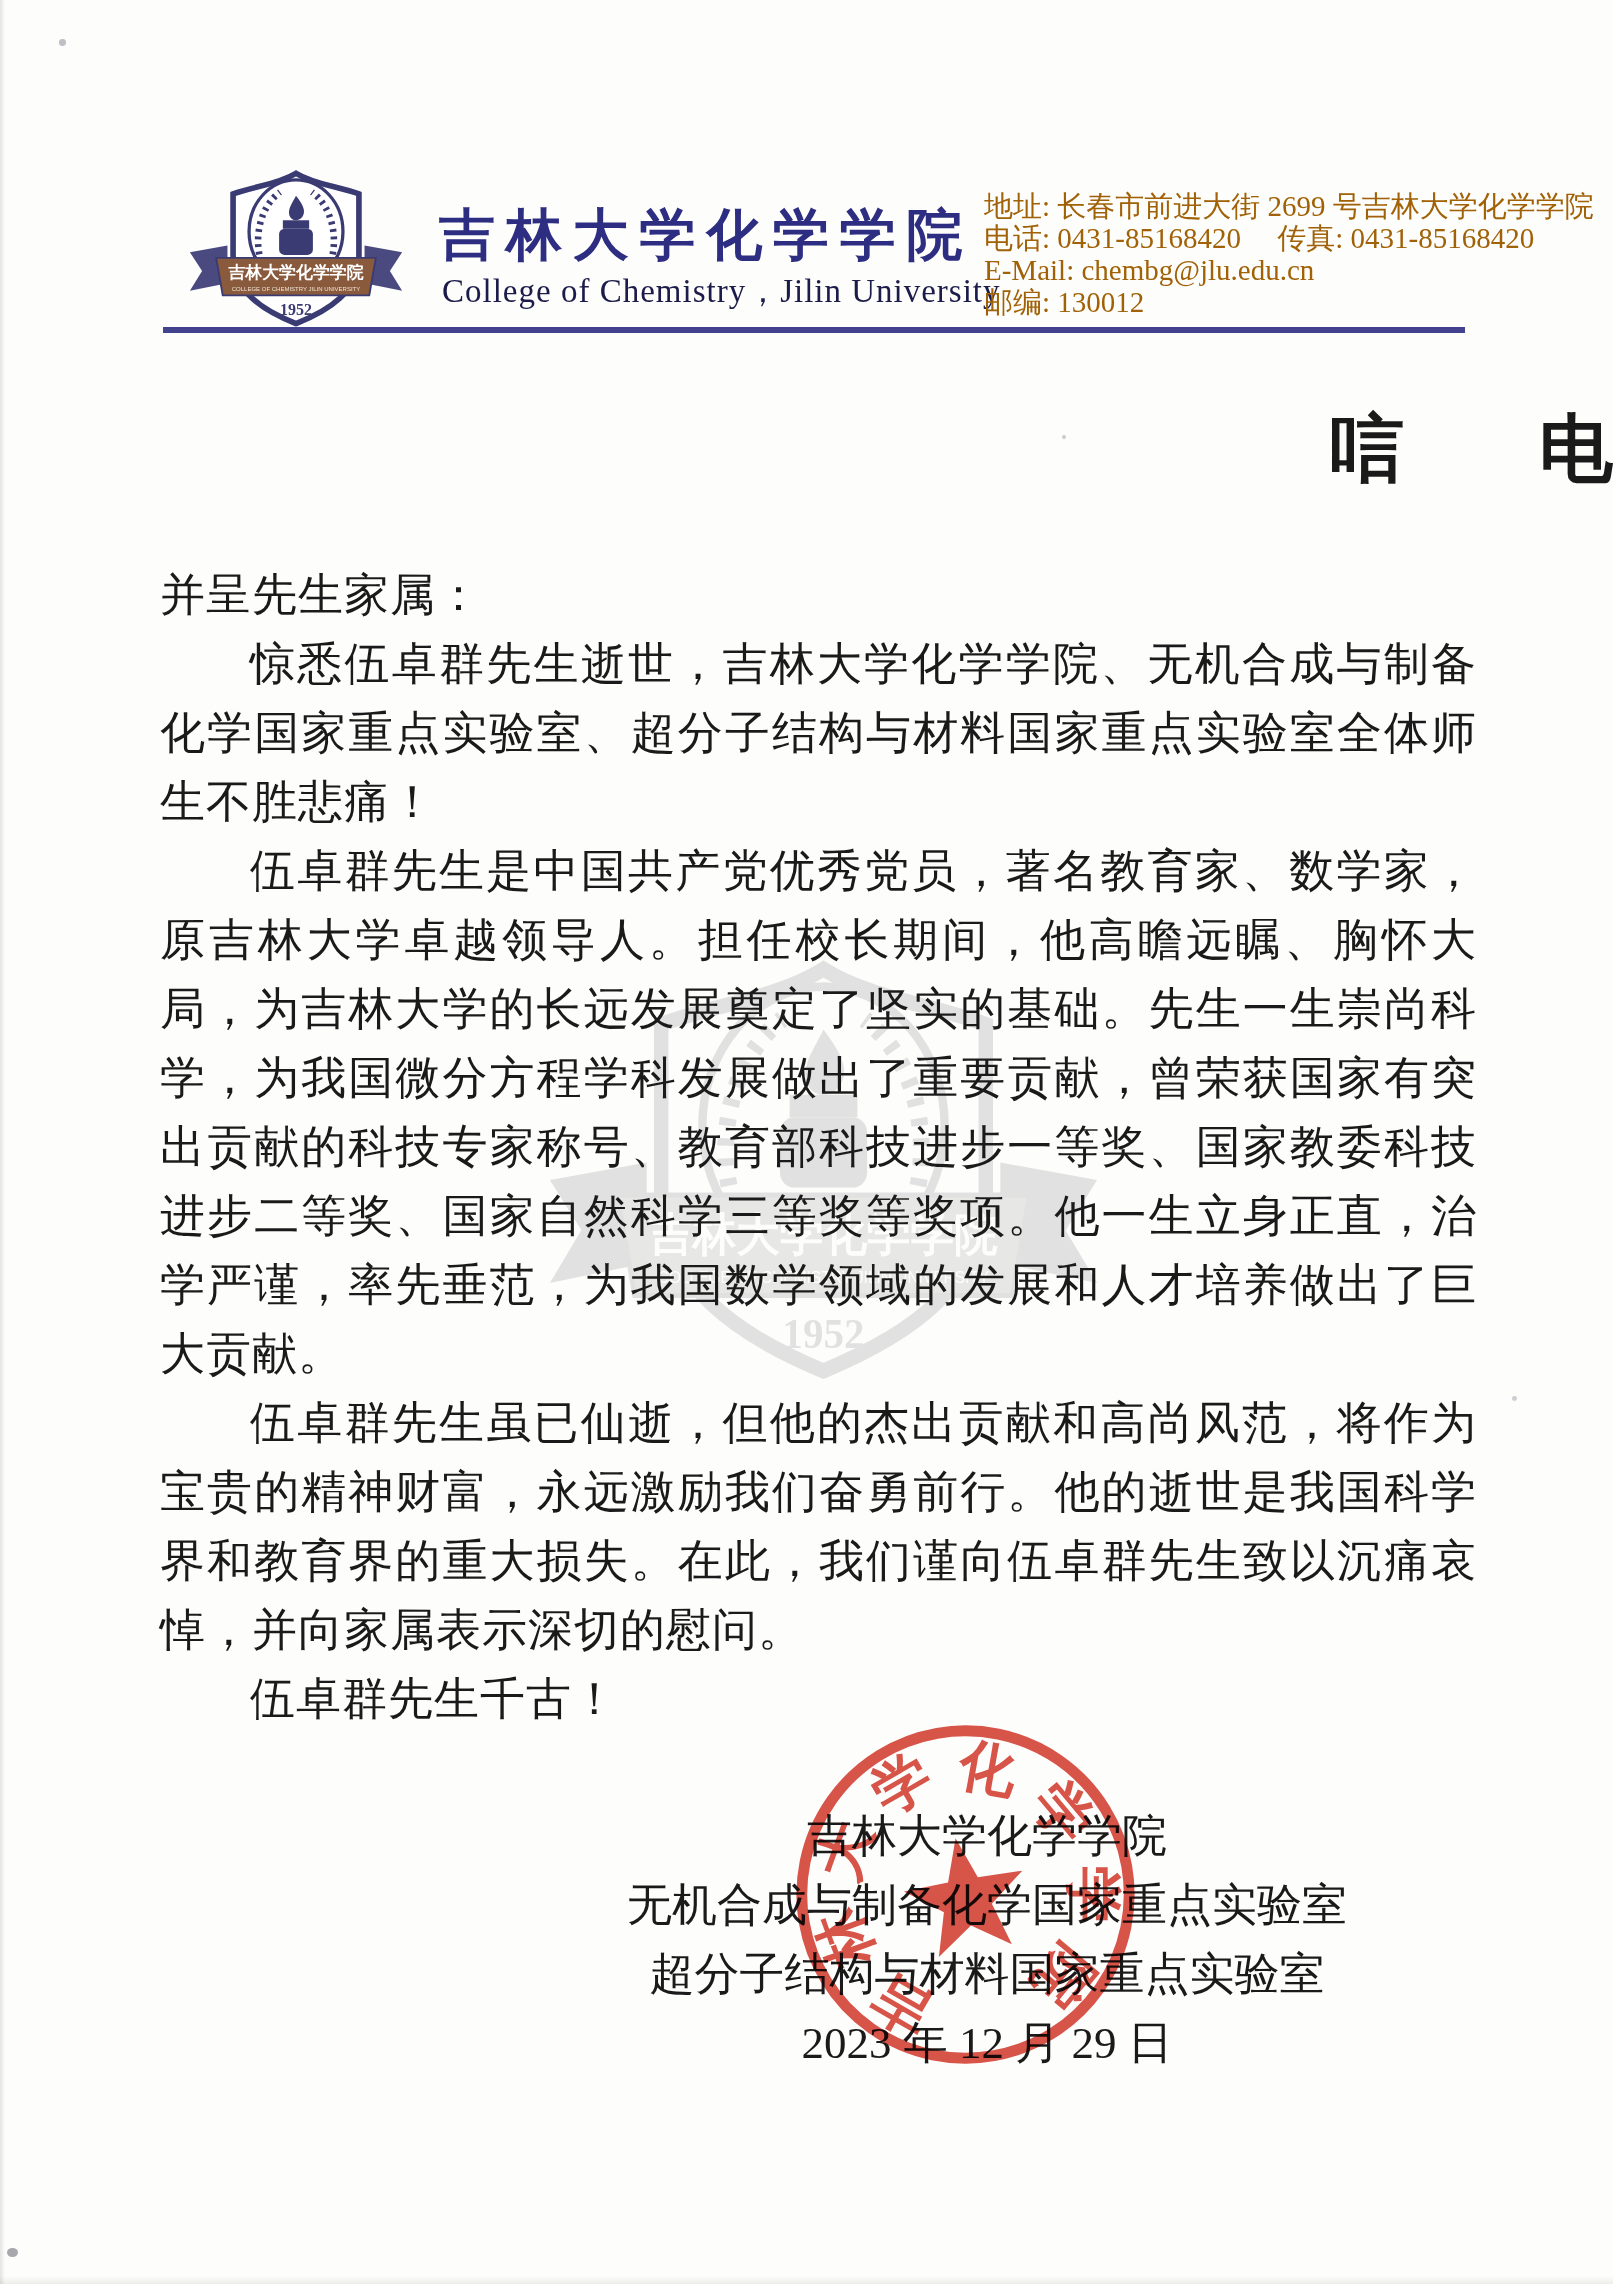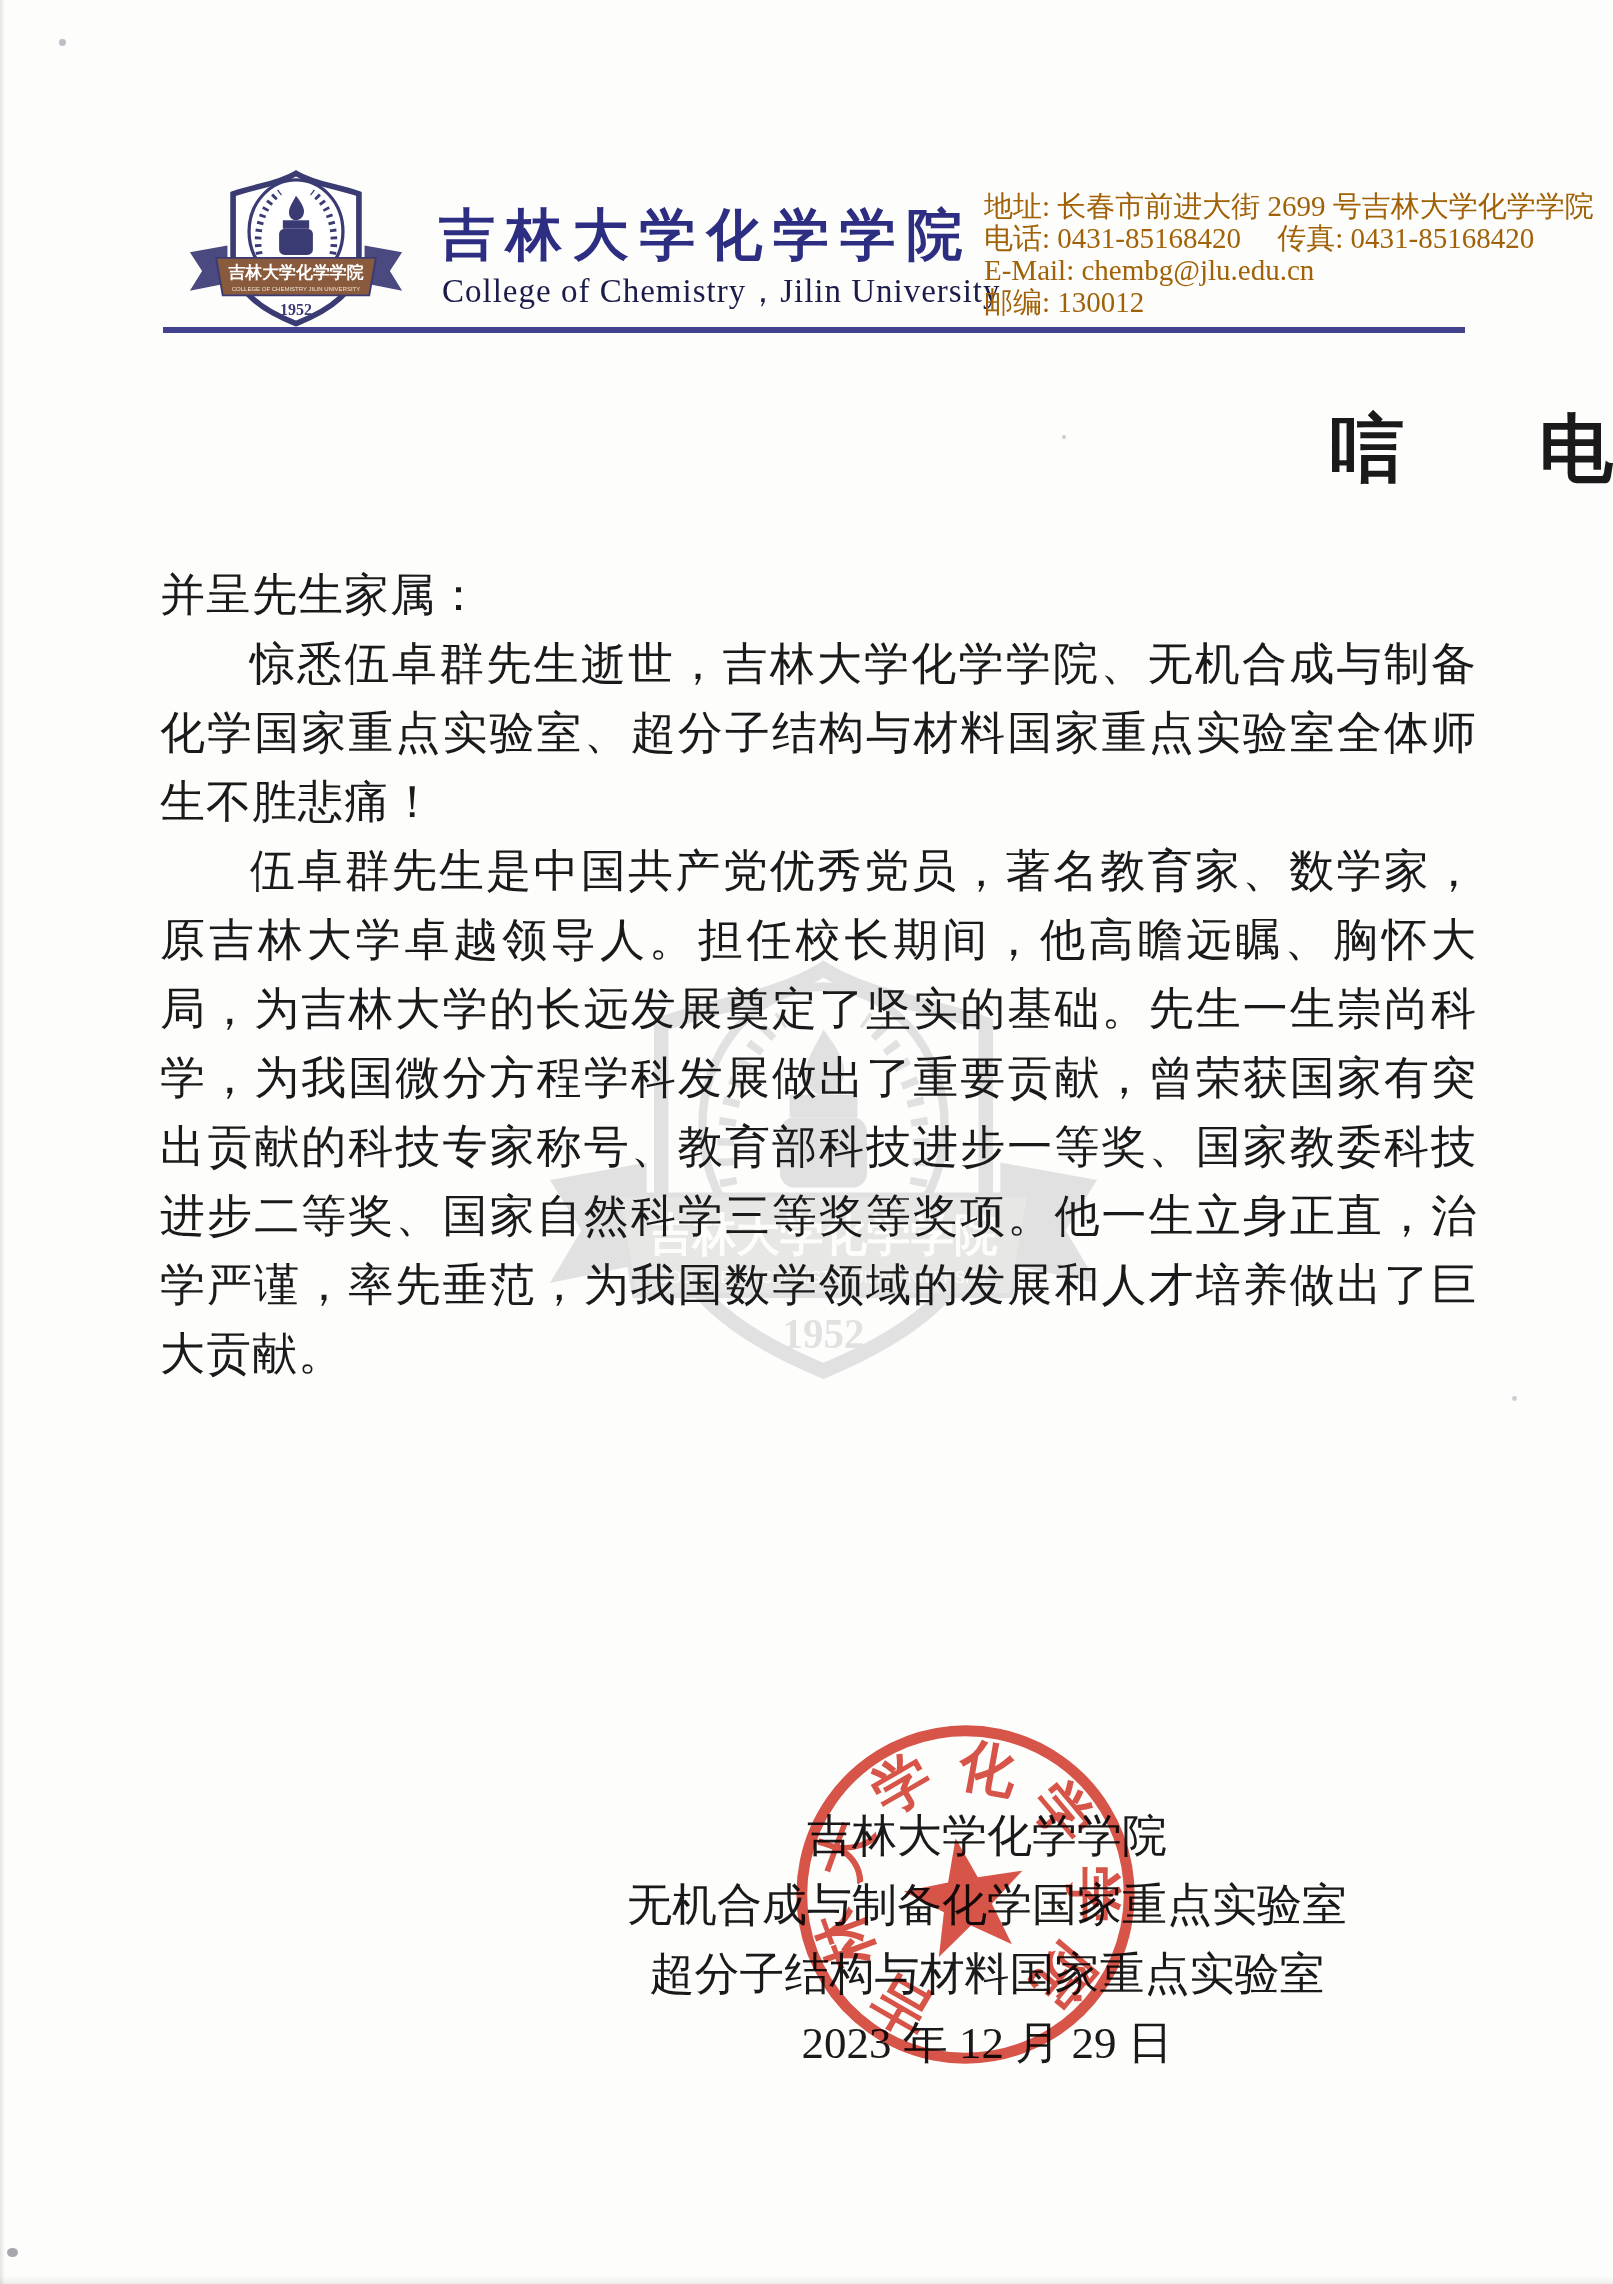--- a/index.html
+++ b/index.html
@@ -107,20 +107,22 @@
 </div>
 
 <div class="abs doc-title">
   <span>唁</span><span class="gap"></span><span>电</span>
 </div>
 
 <div class="abs letter">
   <p class="addr">并呈先生家属：</p>
   <p>惊悉伍卓群先生逝世，吉林大学化学学院、无机合成与制备化学国家重点实验室、超分子结构与材料国家重点实验室全体师生不胜悲痛！</p>
   <p>伍卓群先生是中国共产党优秀党员，著名教育家、数学家，原吉林大学卓越领导人。担任校长期间，他高瞻远瞩、胸怀大局，为吉林大学的长远发展奠定了坚实的基础。先生一生崇尚科学，为我国微分方程学科发展做出了重要贡献，曾荣获国家有突出贡献的科技专家称号、教育部科技进步一等奖、国家教委科技进步二等奖、国家自然科学三等奖等奖项。他一生立身正直，治学严谨，率先垂范，为我国数学领域的发展和人才培养做出了巨大贡献。</p>
+  <p>伍卓群先生虽已仙逝，但他的杰出贡献和高尚风范，将作为宝贵的精神财富，永远激励我们奋勇前行。他的逝世是我国科学界和教育界的重大损失。在此，我们谨向伍卓群先生致以沉痛哀悼，并向家属表示深切的慰问。</p>
+  <p>伍卓群先生千古！</p>
 </div>
 
 <div class="abs sig">
   <div>吉林大学化学学院</div>
   <div>无机合成与制备化学国家重点实验室</div>
   <div>超分子结构与材料国家重点实验室</div>
   <div>2023 年 12 月 29 日</div>
 </div>
 
 <div class="abs seal">

